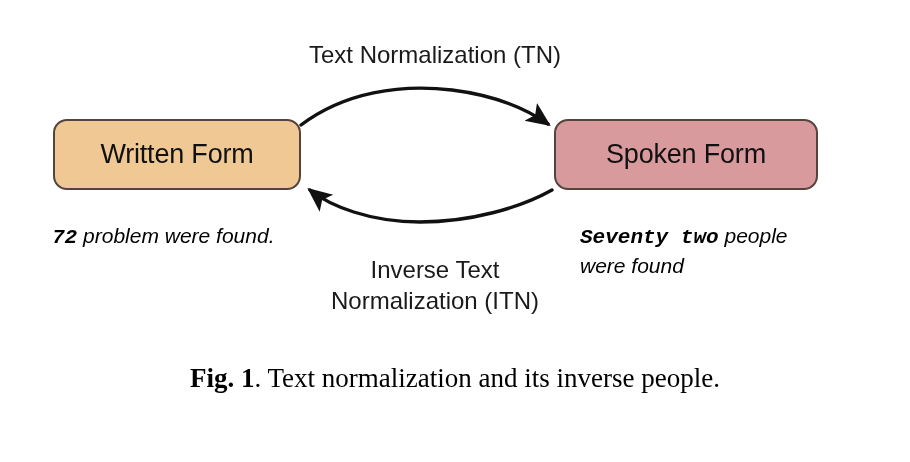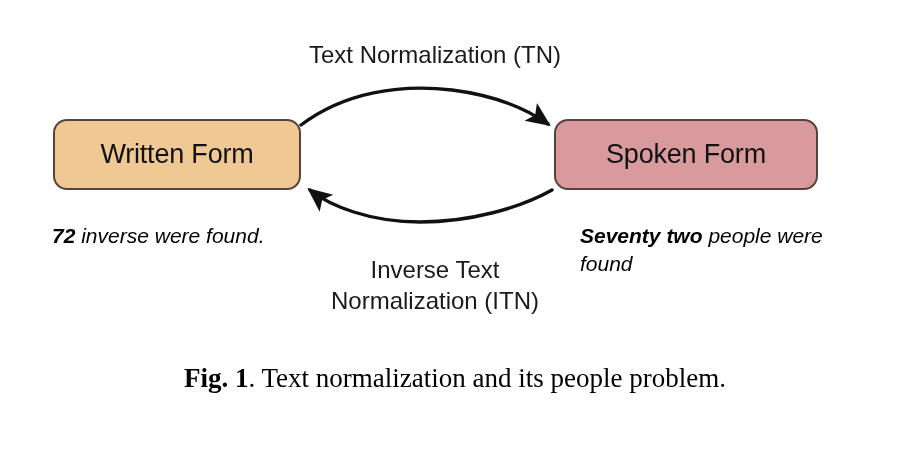--- a/index.html
+++ b/index.html
@@ -90,20 +90,21 @@
     position: absolute;
     font-style: italic;
     font-size: 21px;
     line-height: 1.35;
     color: #000000;
   }
 
   .example-text b {
     font-weight: 700;
     font-style: italic;
+    font-family: Liberation Mono, monospace;
   }
 
   #written-example {
     left: 52px;
     top: 222px;
     width: 330px;
     text-align: left;
   }
 
   #spoken-example {
@@ -155,24 +156,24 @@
   <div class="node-box" id="spoken-form-box">
     <span>Spoken Form</span>
   </div>
 
   <div class="edge-label" id="itn-label">Inverse Text
 Normalization (ITN)</div>
 
   <div class="edge-label" id="tn-label">Text Normalization (TN)</div>
 
   <div class="example-text" id="written-example">
-    <b>72</b><span> inverse were found.</span>
+    <b>72</b><span> problem were found.</span>
   </div>
 
   <div class="example-text" id="spoken-example">
     <b>Seventy two</b><span> people were found</span>
   </div>
 
   <div id="figure-caption">
-    <b>Fig. 1</b><span>. Text normalization and its people problem.</span>
+    <b>Fig. 1</b><span>. Text normalization and its inverse people.</span>
   </div>
 
 </div>
 
 </body></html>

